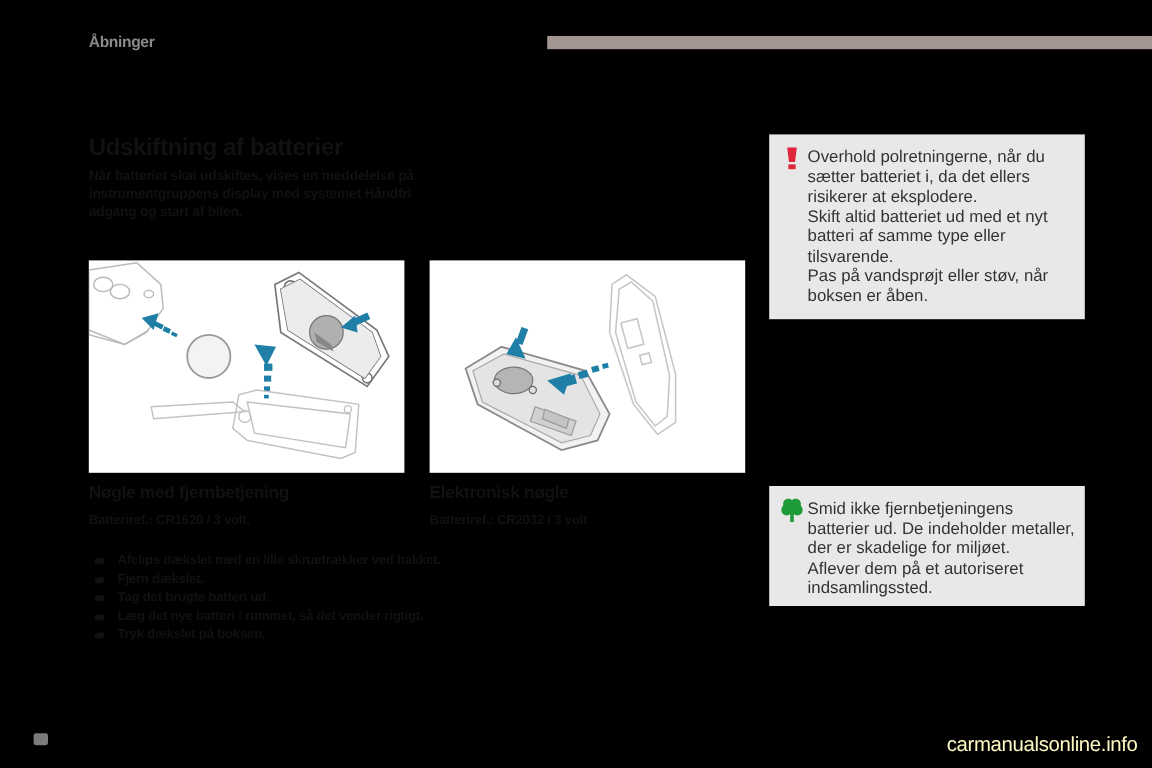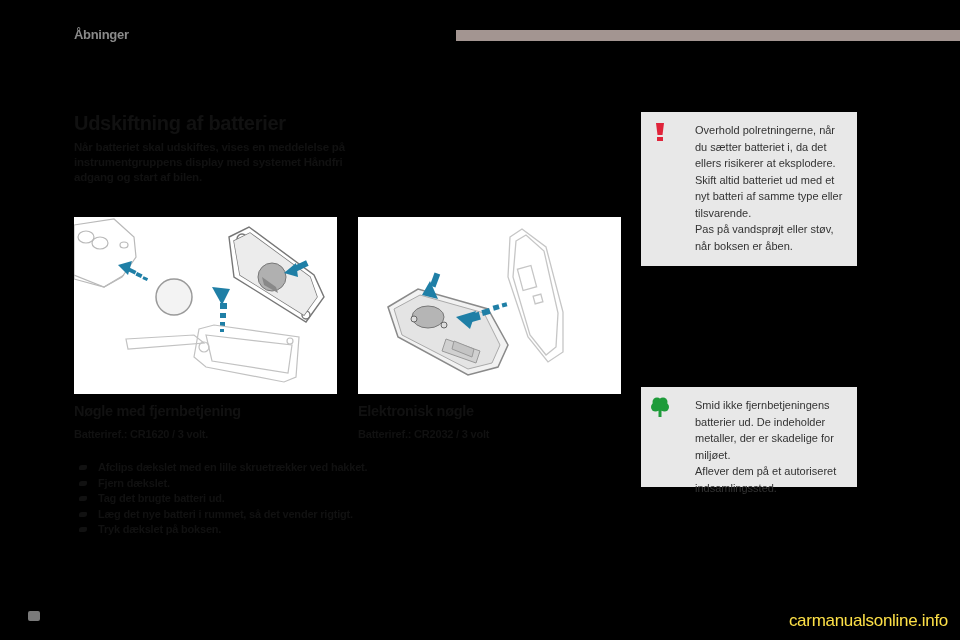--- a/index.html
+++ b/index.html
@@ -17,28 +17,28 @@
   #fig1 { left: 74px; }
   #fig2 { left: 358px; }
 
   .subhead { position: absolute; top: 403px; font-size: 14.5px; font-weight: bold; color: #111; letter-spacing: -0.3px; }
   .battref { position: absolute; top: 428px; font-size: 11px; font-weight: bold; color: #111; letter-spacing: -0.2px; }
 
   .steps { position: absolute; left: 79px; top: 460px; list-style: none; }
   .steps li { display: flex; align-items: center; font-size: 11px; font-weight: bold; line-height: 15.5px; color: #111; letter-spacing: -0.2px; }
   .steps .bullet { display: inline-block; width: 8px; height: 5px; margin-right: 11px; background: #111; border-radius: 3px 1px 3px 1px; }
 
-  .note-box { position: absolute; left: 641px; width: 216px; background: #e8e8e8; padding: 10px 8px 10px 54px; font-size: 11px; line-height: 16.5px; color: #333; }
+  .note-box { position: absolute; left: 641px; width: 263px; background: #e8e8e8; padding: 10px 8px 10px 32px; font-size: 14px; line-height: 16.5px; color: #333; }
   #warning-box { top: 112px; height: 154px; }
-  #env-box { top: 387px; height: 100px; }
+  #env-box { top: 405px; height: 100px; }
   .note-icon { position: absolute; left: 10px; top: 9px; width: 18px; height: 22px; }
   .note-box p { white-space: pre-line; }
 
   .page-number { position: absolute; left: 28px; top: 611px; width: 12px; height: 10px; background: #7a7a7a; border-radius: 2px; font-size: 0; }
-  .watermark { position: absolute; right: 12px; top: 611px; font-size: 17px; color: #fde047; letter-spacing: -0.3px; }
+  .watermark { position: absolute; right: 12px; top: 611px; font-size: 17px; color: #fef9c3; letter-spacing: -0.3px; }
 </style>
 </head>
 <body>
 
 <div class="section-header">Åbninger</div>
 <div class="header-bar"></div>
 
 <h1 class="page-title">Udskiftning af batterier</h1>
 <p class="intro">Når batteriet skal udskiftes, vises en meddelelse på instrumentgruppens display med systemet Håndfri adgang og start af bilen.</p>
 

